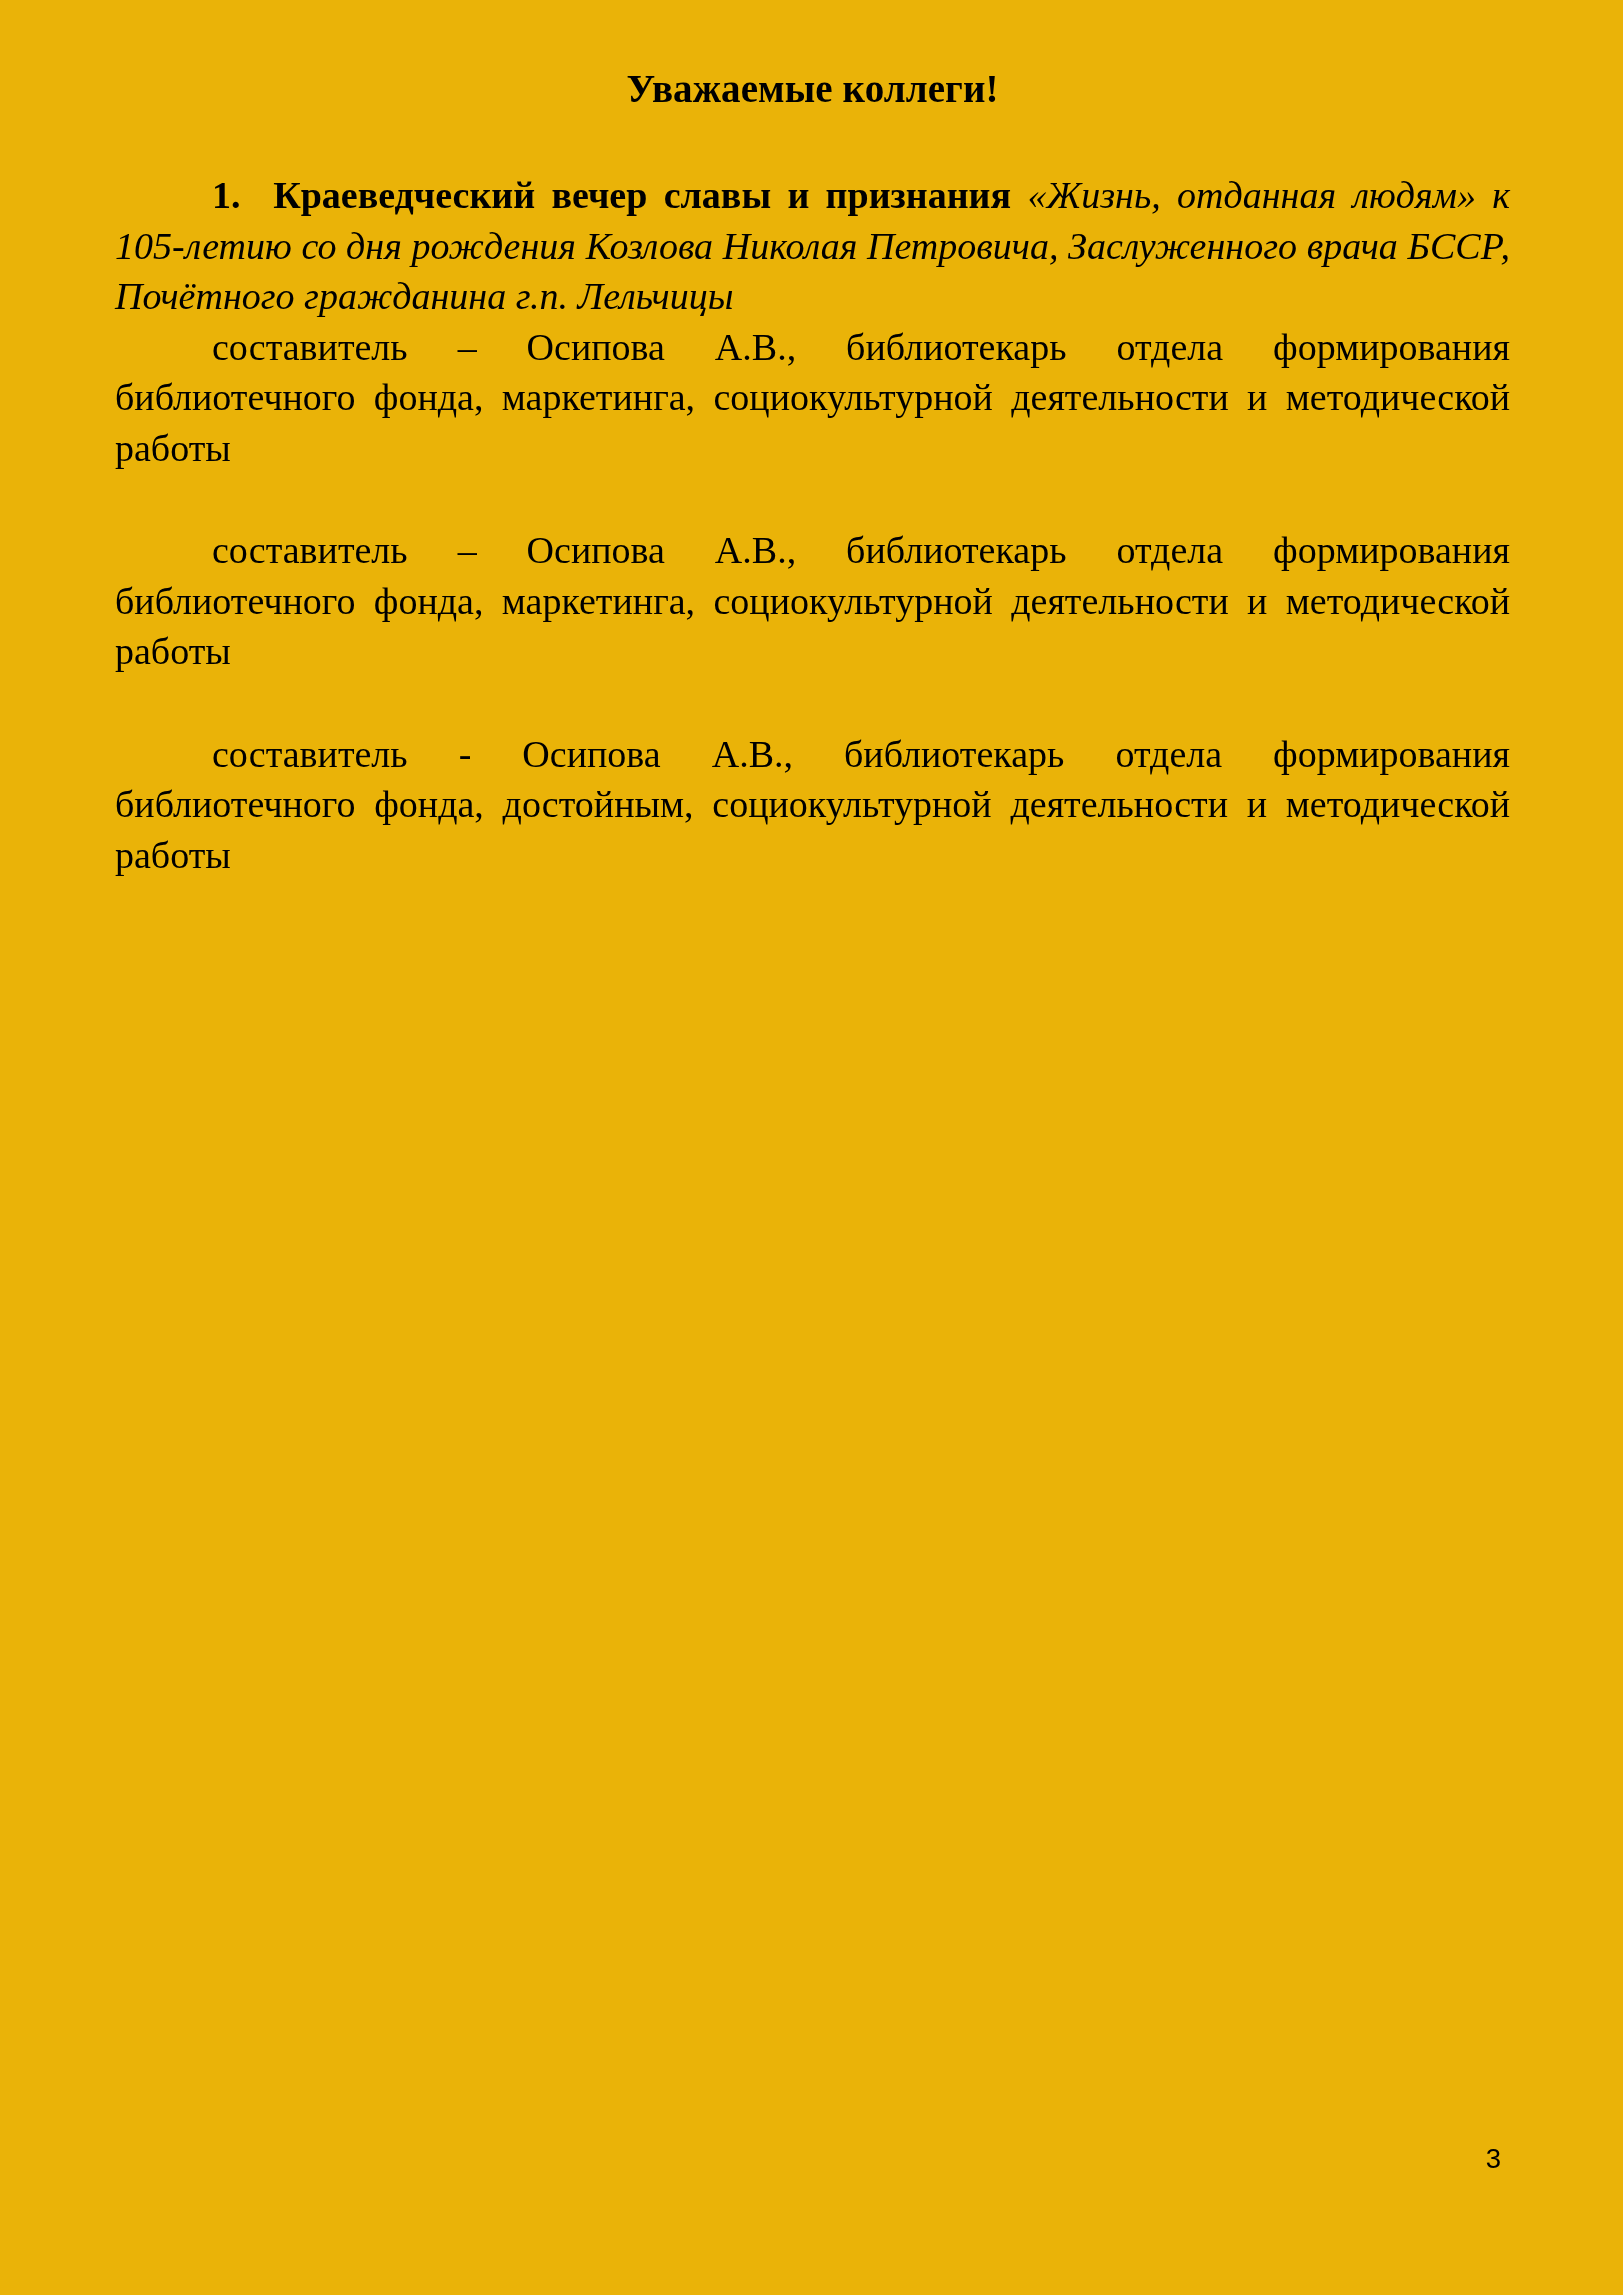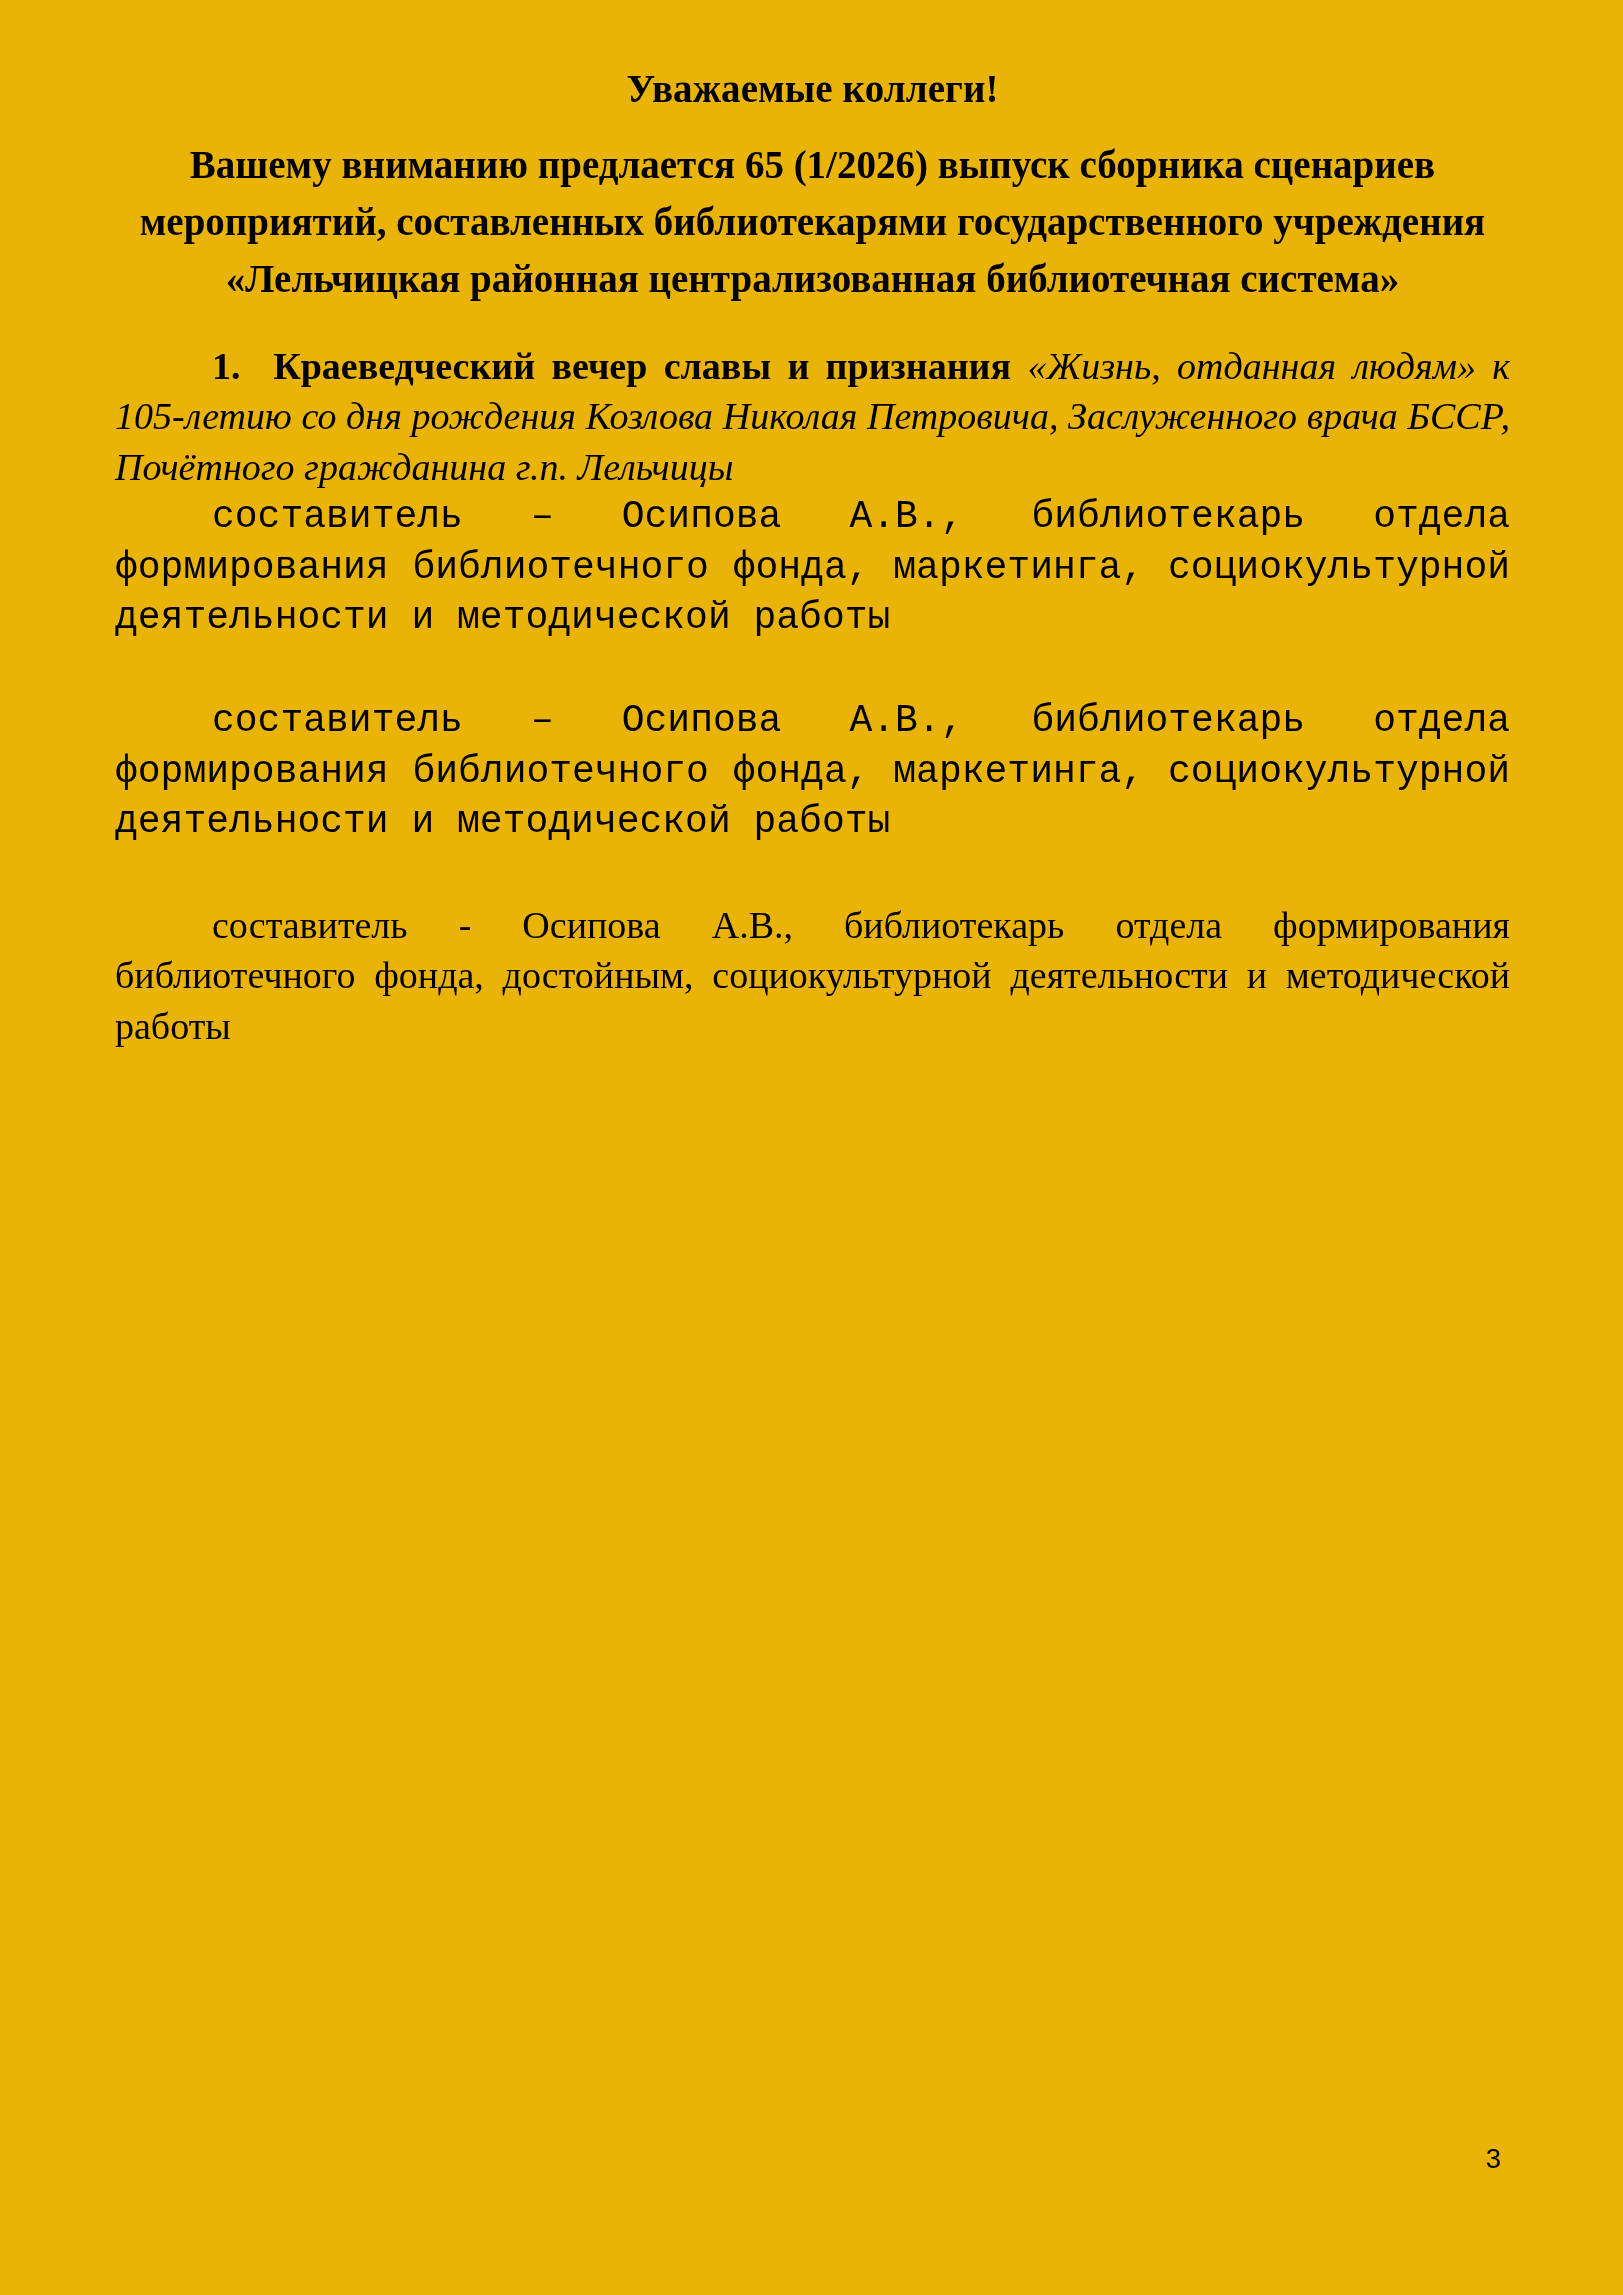--- a/index.html
+++ b/index.html
@@ -63,21 +63,20 @@
   .item-title .bold-italic {
     font-weight: normal;
     font-style: italic;
   }
   .compiler {
     font-weight: normal;
     text-indent: 97px;
   }
   .compiler.loose {
     text-align: justify;
-    font-family: Liberation Mono, monospace;
   }
   .compiler.tight {
     text-align: justify;
   }
   .item-gap {
     height: 52px;
   }
   .lead-gap {
     height: 33px;
   }
@@ -96,21 +95,20 @@
 </style>
 </head>
 <body>
 
 <div class="page">
 
   <div class="content">
 
     <h1 class="doc-title">Уважаемые коллеги!</h1>
 
-    <p class="doc-subtitle">Вашему вниманию предлается 65 (1/2026) выпуск сборника сценариев мероприятий, составленных библиотекарями государственного учреждения «Лельчицкая районная централизованная библиотечная система»</p>
 
     <div class="lead-gap"></div>
 
     <p class="para item-title"><span>1.&nbsp; Краеведческий вечер славы и признания </span><span class="bold-italic">«Жизнь, отданная людям»</span><span class="reg-italic"> к 105-летию со дня рождения Козлова Николая Петровича, Заслуженного врача БССР, Почётного гражданина г.п. Лельчицы</span></p>
 
     <p class="para compiler loose">составитель – Осипова А.В., библиотекарь отдела формирования библиотечного фонда, маркетинга, социокультурной деятельности и методической работы</p>
 
     <div class="item-gap"></div>
 
 

